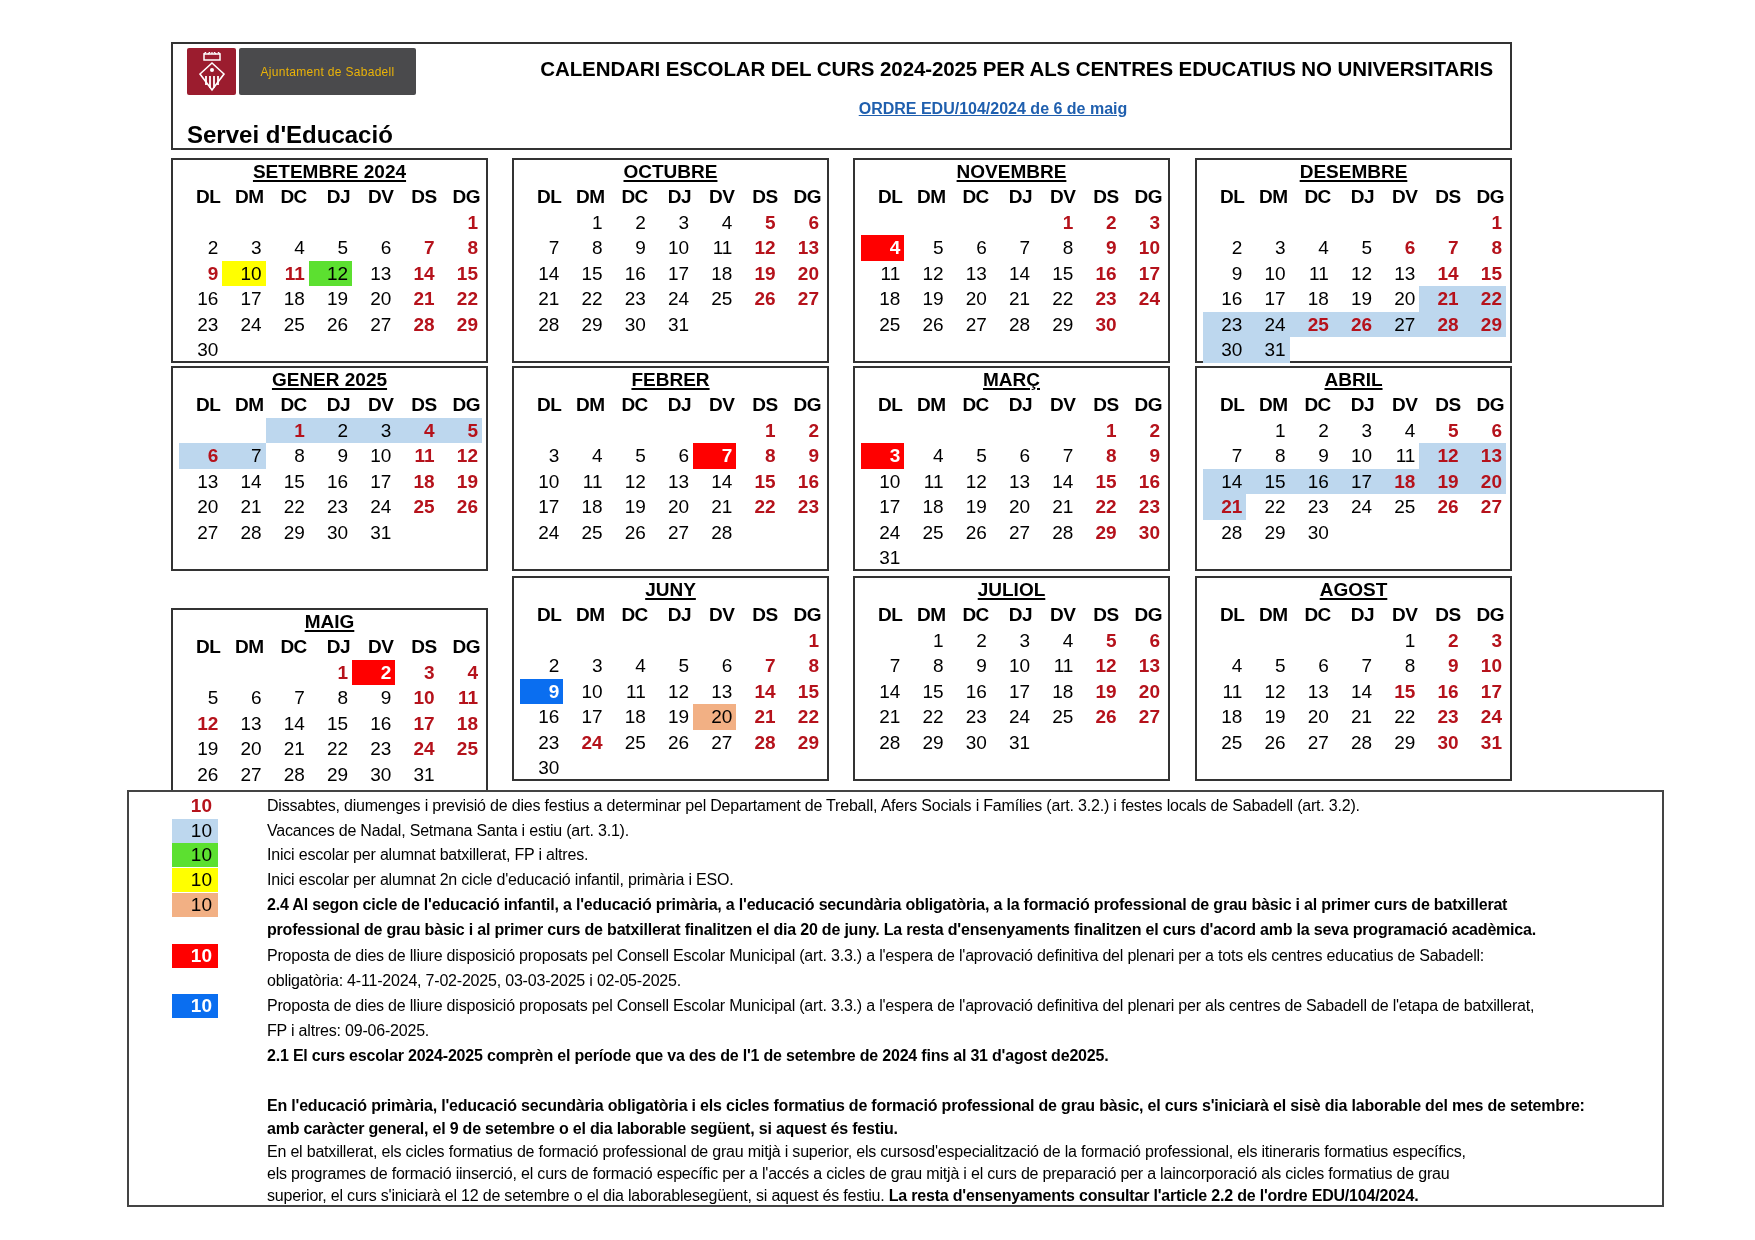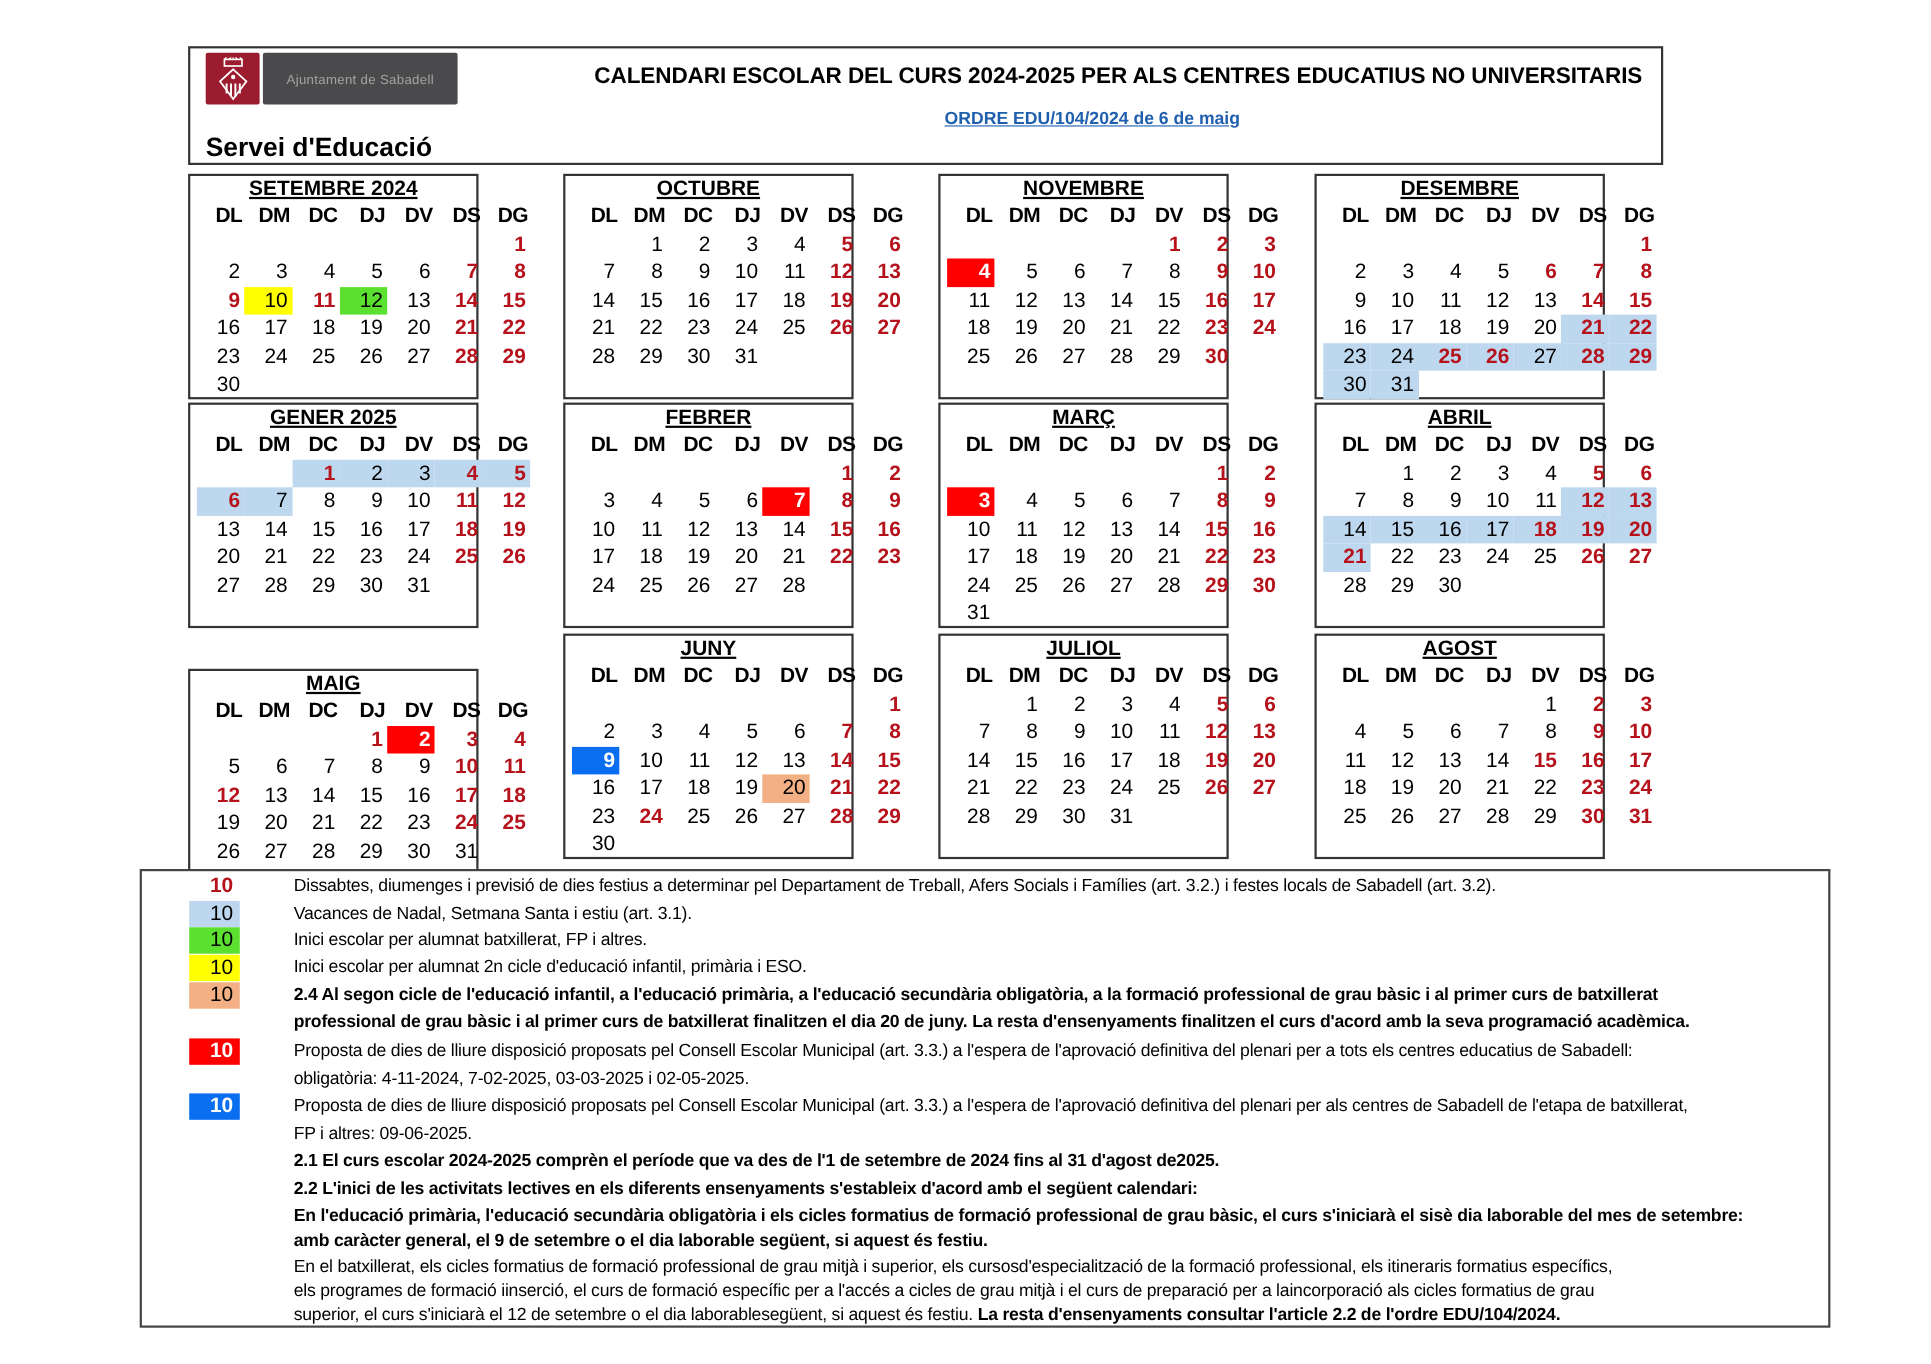--- a/index.html
+++ b/index.html
@@ -2,26 +2,26 @@
 <html><head>
 <meta charset="utf-8">
 <style>
   * { box-sizing: border-box; margin: 0; padding: 0; }
   html, body { width: 1755px; height: 1240px; background: #ffffff; overflow: hidden; }
   body { position: relative; font-family: "Liberation Sans", sans-serif; color: #000; }
 
   .header-box { position: absolute; left: 171px; top: 42px; width: 1341px; height: 108px; border: 2px solid #333; background: #fff; }
   .logo { position: absolute; left: 14px; top: 4px; height: 47px; display: flex; }
   .logo-shield { width: 49px; height: 47px; background: #9b1c2e; border-radius: 2px; display: flex; align-items: center; justify-content: center; }
-  .logo-name { margin-left: 3px; width: 177px; height: 47px; background: #4a4a4c; border-radius: 2px; color: #a3a3a3; font-size: 12px; letter-spacing: 0.3px; display: flex; align-items: center; justify-content: center; }
+  .logo-name { margin-left: 3px; width: 177px; height: 47px; background: #4a4a4c; border-radius: 2px; color: #eab308; font-size: 12px; letter-spacing: 0.3px; display: flex; align-items: center; justify-content: center; }
   .title { position: absolute; left: 300px; top: 13px; width: 1020px; text-align: right; font-weight: bold; font-size: 20.5px; letter-spacing: -0.1px; }
   .order-link { position: absolute; left: 660px; top: 56px; width: 320px; text-align: center; font-weight: bold; font-size: 16px; color: #1f5fae; text-decoration: underline; }
   .service { position: absolute; left: 14px; top: 77px; font-weight: bold; font-size: 24px; }
 
-  .month { position: absolute; width: 264px; height: 205px; border: 2px solid #333; background: #fff; }
+  .month { position: absolute; width: 317px; height: 205px; border: 2px solid #333; background: #fff; }
   .month-title { position: absolute; left: 0; right: 0; top: 1px; text-align: center; font-weight: bold; font-size: 19px; line-height: 22px; }
   .month-title span { text-decoration: underline; text-decoration-thickness: 2px; text-underline-offset: 2px; }
   .grid { position: absolute; left: 6px; top: 24px; width: 303px; }
   .wd-row, .wk-row { display: flex; height: 25.5px; }
   .wd { width: 43.3px; text-align: right; padding-right: 2px; font-weight: bold; font-size: 19px; line-height: 25px; letter-spacing: -0.5px; }
   .cell { width: 43.3px; text-align: right; padding-right: 4px; font-size: 19px; line-height: 25px; }
   .cell.h { color: #b5121b; font-weight: bold; }
   .cell.v { background: #bdd7ee; }
   .cell.vh { background: #bdd7ee; color: #b5121b; font-weight: bold; }
   .cell.g { background: #5ce030; }
@@ -845,23 +845,20 @@
     <div class="lg-line" style="top: 201px;">
       <div class="swatch b">10</div>
       <div class="lg-text"><span>Proposta de dies de lliure disposició proposats pel Consell Escolar Municipal (art. 3.3.) a l'espera de l'aprovació definitiva del plenari per als centres de Sabadell de l'etapa de batxillerat,</span></div>
     </div>
     <div class="lg-line" style="top: 226px;">
       <div class="lg-text"><span>FP i altres:  09-06-2025.</span></div>
     </div>
     <div class="lg-line" style="top: 251px;">
       <div class="lg-text bold"><span>2.1 El curs escolar 2024-2025 comprèn el període que va des de l'1 de setembre de 2024 fins al 31 d'agost de2025.</span></div>
     </div>
-    <div class="lg-line" style="top: 276px;">
-      <div class="lg-text bold"><span>2.2 L'inici de les activitats lectives en els diferents ensenyaments s'estableix d'acord amb el següent calendari:</span></div>
-    </div>
     <div class="lg-line" style="top: 301px;">
       <div class="lg-text bold"><span>En l'educació primària, l'educació secundària obligatòria i els cicles formatius de formació professional de grau bàsic, el curs s'iniciarà el sisè dia laborable del mes de setembre:</span></div>
     </div>
     <div class="lg-line" style="top: 324px;">
       <div class="lg-text bold"><span>amb caràcter general, el 9 de setembre o el dia laborable següent, si aquest és festiu.</span></div>
     </div>
     <div class="lg-line" style="top: 347px;">
       <div class="lg-text"><span>En el batxillerat, els cicles formatius de formació professional de grau mitjà i superior, els cursosd'especialització de la formació professional, els itineraris formatius específics,</span></div>
     </div>
     <div class="lg-line" style="top: 369px;">

